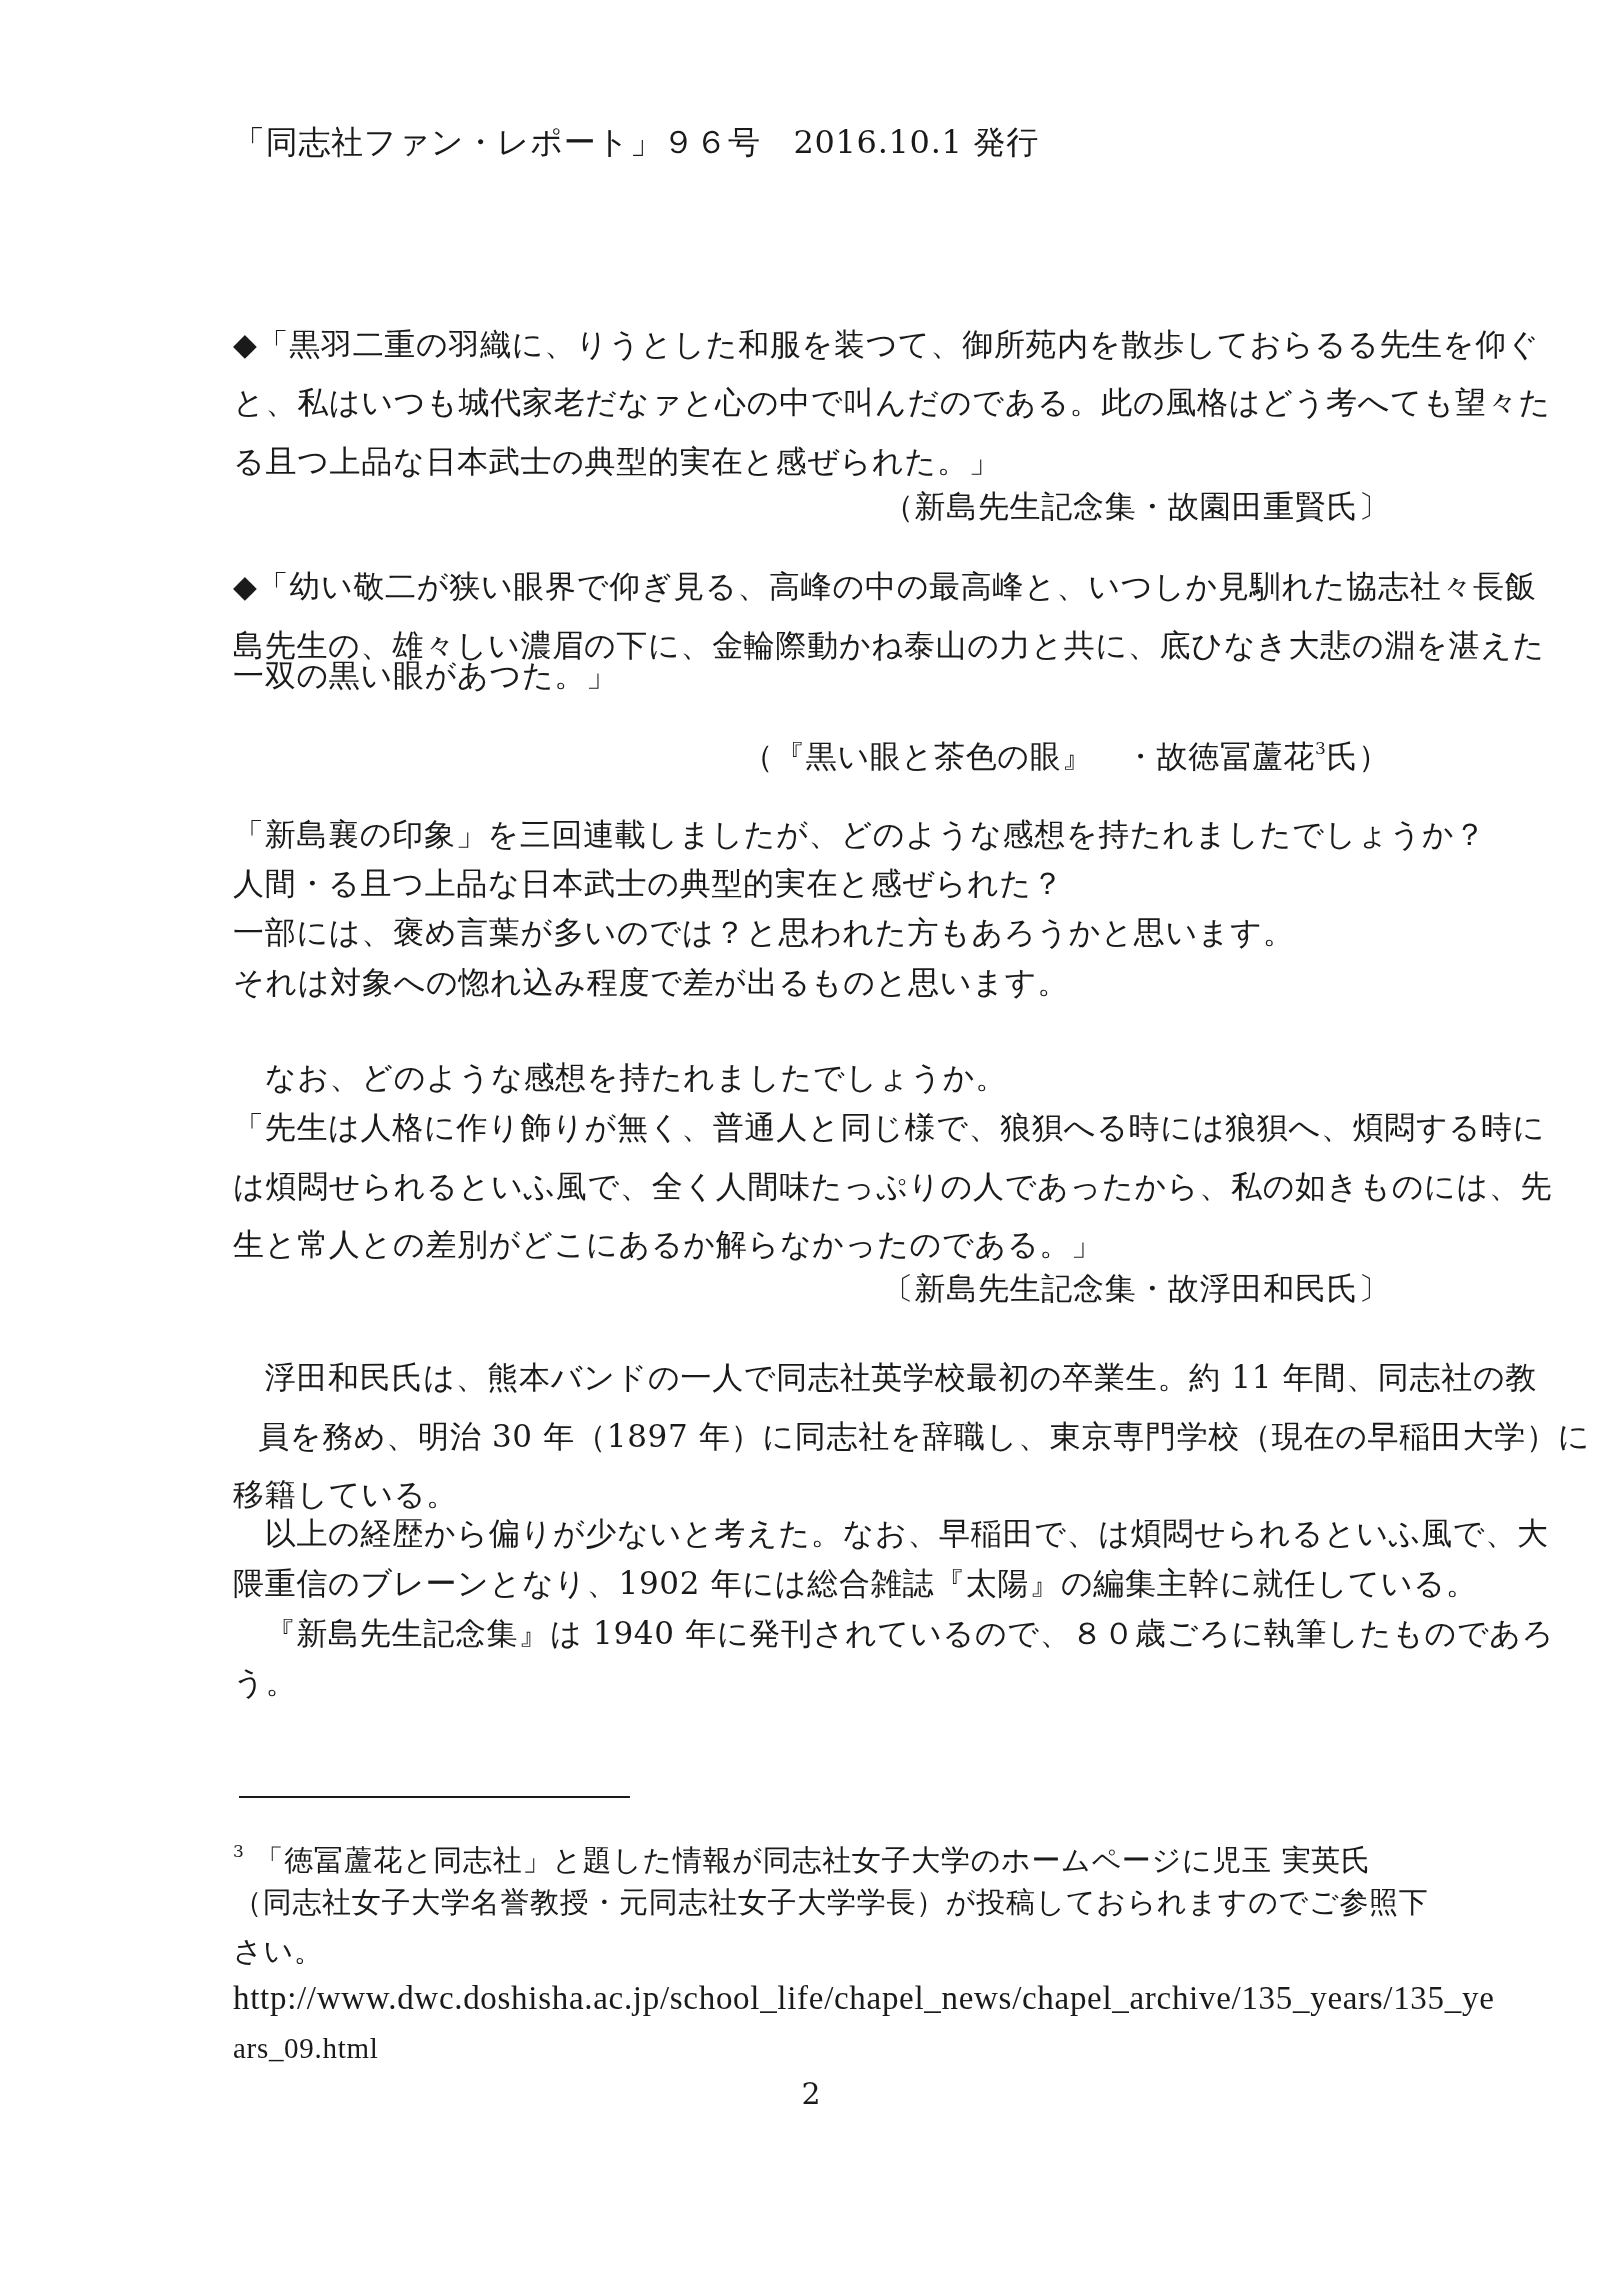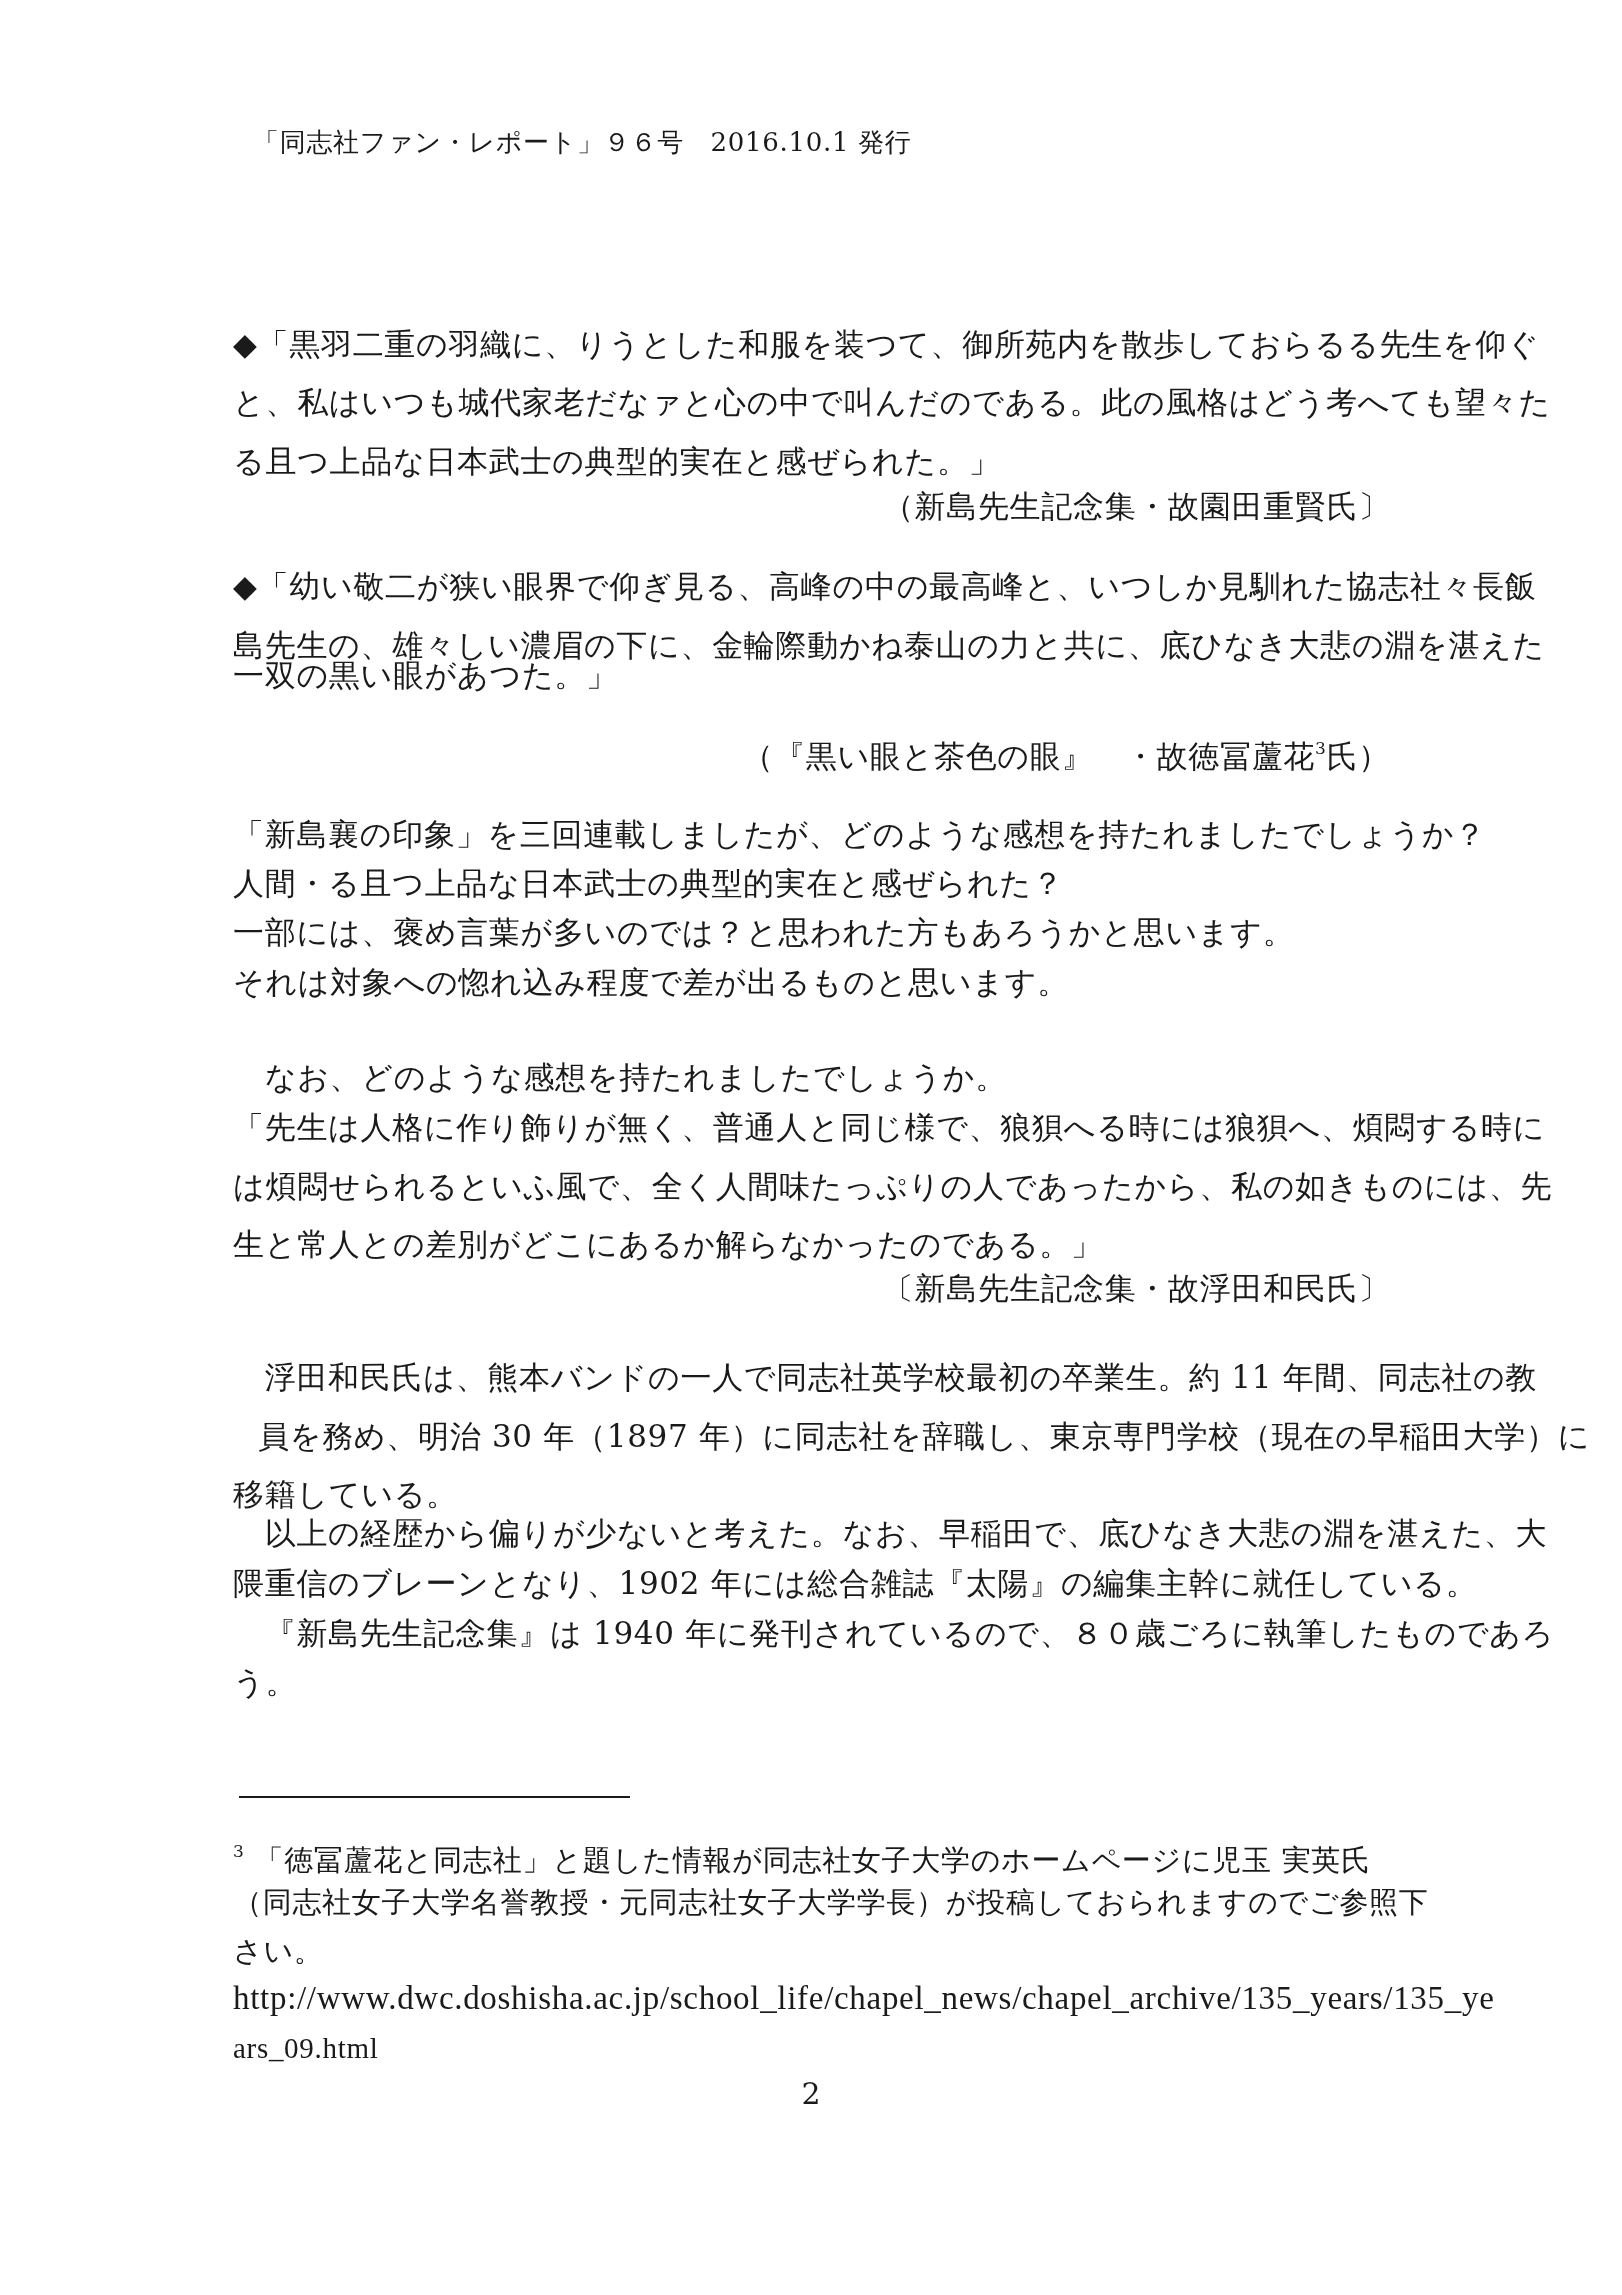--- a/index.html
+++ b/index.html
@@ -2,21 +2,21 @@
 <html style="font-size:10.5px"><head>
 <meta charset="utf-8">
 <style>
   html, body { margin: 0; padding: 0; background: #ffffff; }
   body { width: 1622px; height: 2295px; position: relative; overflow: hidden;
          font-family: "DejaVu Serif", "Liberation Serif", serif; color: #1a1a1a; }
   .page { position: absolute; left: 233px; top: 0; width: 1157px; }
   .line { position: absolute; left: 0; white-space: nowrap; font-size: 31px; line-height: 39px; letter-spacing: 0.7px; }
   .justify { width: 1157px; text-align: justify; text-align-last: justify; }
   .right { right: 0; left: auto; text-align: right; }
-  .header { font-size: 26px; margin-left: 20px; }
+  .header { font-size: 32px; }
   .fn { font-size: 29px; }
   .sup { font-size: 17px; vertical-align: 13px; }
   .rule { position: absolute; left: 239px; top: 1796px; width: 391px; height: 2px; background: #1a1a1a; }
   .pagenum { position: absolute; left: 0; width: 1622px; text-align: center; top: 2074px; font-size: 30px; line-height: 39px; }
 </style>
 </head>
 <body>
 
 <div class="page">
 
@@ -41,21 +41,21 @@
 
   <div class="line" style="top:1058px;">　なお、どのような感想を持たれましたでしょうか。</div>
   <div class="line justify" style="top:1108px;">「先生は人格に作り飾りが無く、普通人と同じ様で、狼狽へる時には狼狽へ、煩悶する時に</div>
   <div class="line justify" style="top:1167px;">は煩悶せられるといふ風で、全く人間味たっぷりの人であったから、私の如きものには、先</div>
   <div class="line" style="top:1225px;">生と常人との差別がどこにあるか解らなかったのである。」</div>
   <div class="line right" style="top:1269px;">〔新島先生記念集・故浮田和民氏〕</div>
 
   <div class="line justify" style="top:1358px;">　浮田和民氏は、熊本バンドの一人で同志社英学校最初の卒業生。約 11 年間、同志社の教</div>
   <div class="line justify" style="top:1417px;margin-left:25px;">員を務め、明治 30 年（1897 年）に同志社を辞職し、東京専門学校（現在の早稲田大学）に</div>
   <div class="line" style="top:1475px;">移籍している。</div>
-  <div class="line justify" style="top:1514px;">　以上の経歴から偏りが少ないと考えた。なお、早稲田で、底ひなき大悲の淵を湛えた、大</div>
+  <div class="line justify" style="top:1514px;">　以上の経歴から偏りが少ないと考えた。なお、早稲田で、は煩悶せられるといふ風で、大</div>
   <div class="line" style="top:1564px;">隈重信のブレーンとなり、1902 年には総合雑誌『太陽』の編集主幹に就任している。</div>
   <div class="line justify" style="top:1614px;">　『新島先生記念集』は 1940 年に発刊されているので、８０歳ごろに執筆したものであろ</div>
   <div class="line" style="top:1663px;">う。</div>
 
   <div class="line fn" style="top:1832px;">
     <span class="sup">3</span>&nbsp;<span>「徳冨蘆花と同志社」と題した情報が同志社女子大学のホームページに児玉 実英氏</span>
   </div>
   <div class="line fn justify" style="top:1883px;">（同志社女子大学名誉教授・元同志社女子大学学長）が投稿しておられますのでご参照下</div>
   <div class="line fn" style="top:1932px;">さい。</div>
   <div class="line fn" style="top:1979px; font-family: 'Liberation Serif', serif; font-size:33px;">http://www.dwc.doshisha.ac.jp/school_life/chapel_news/chapel_archive/135_years/135_ye</div>

